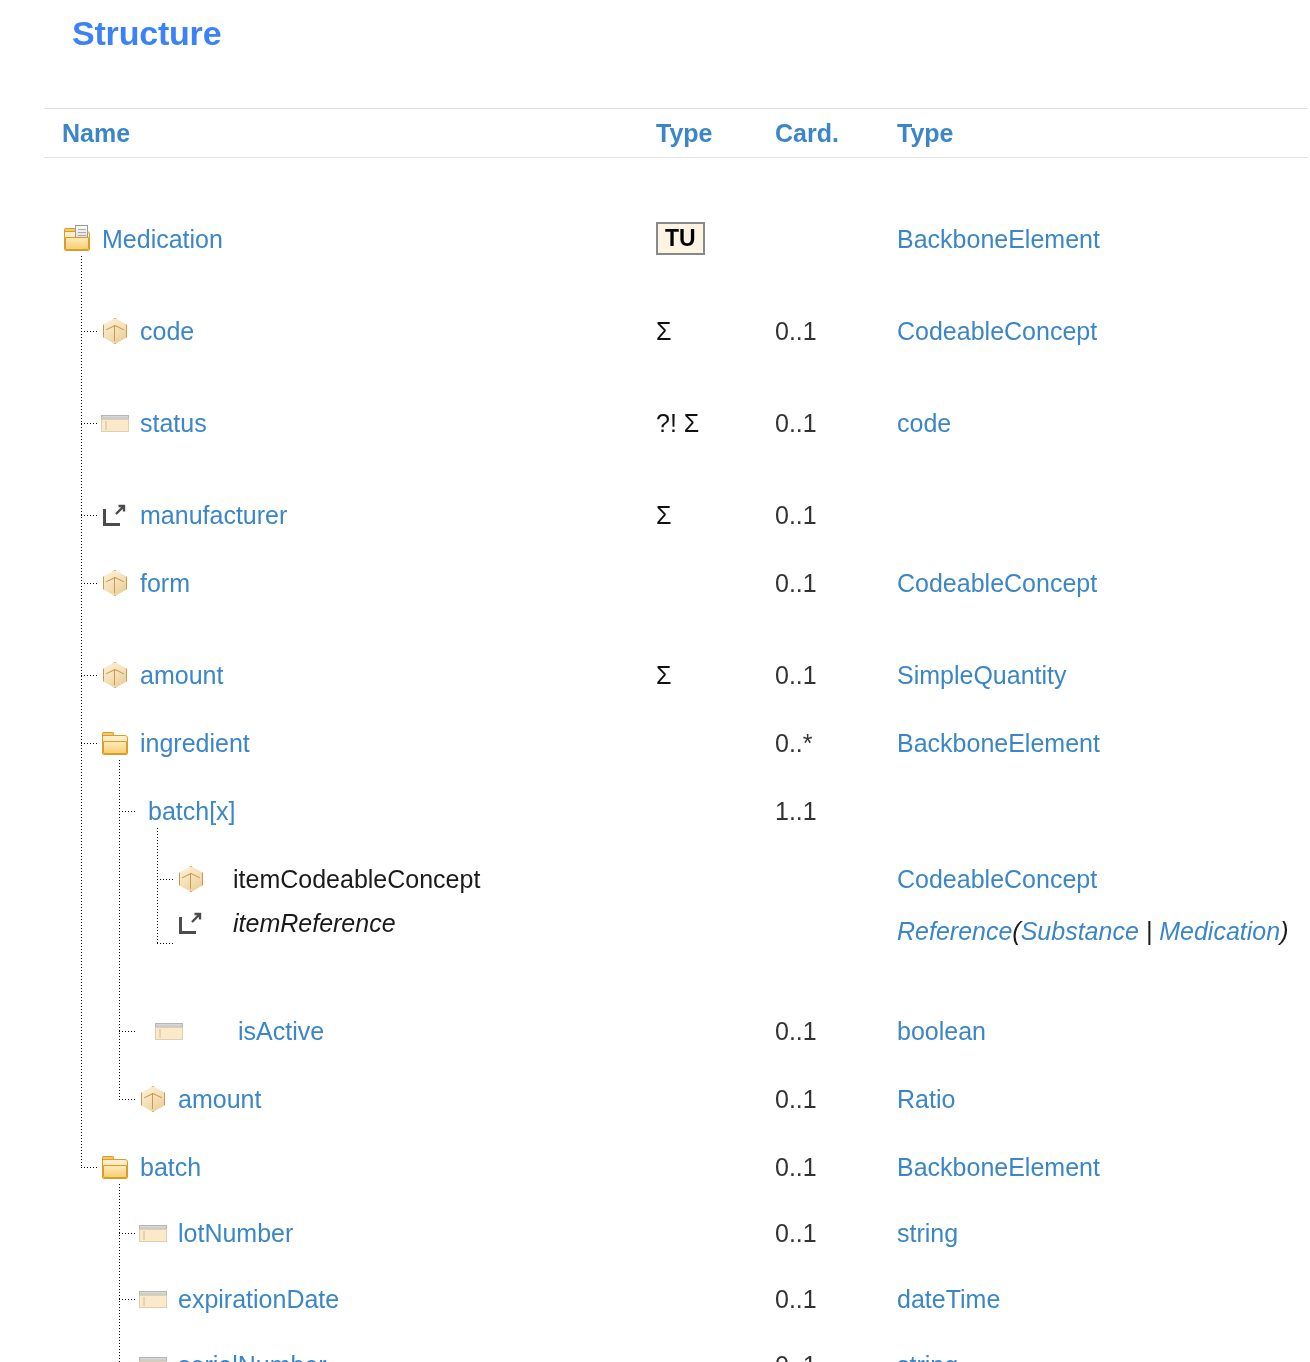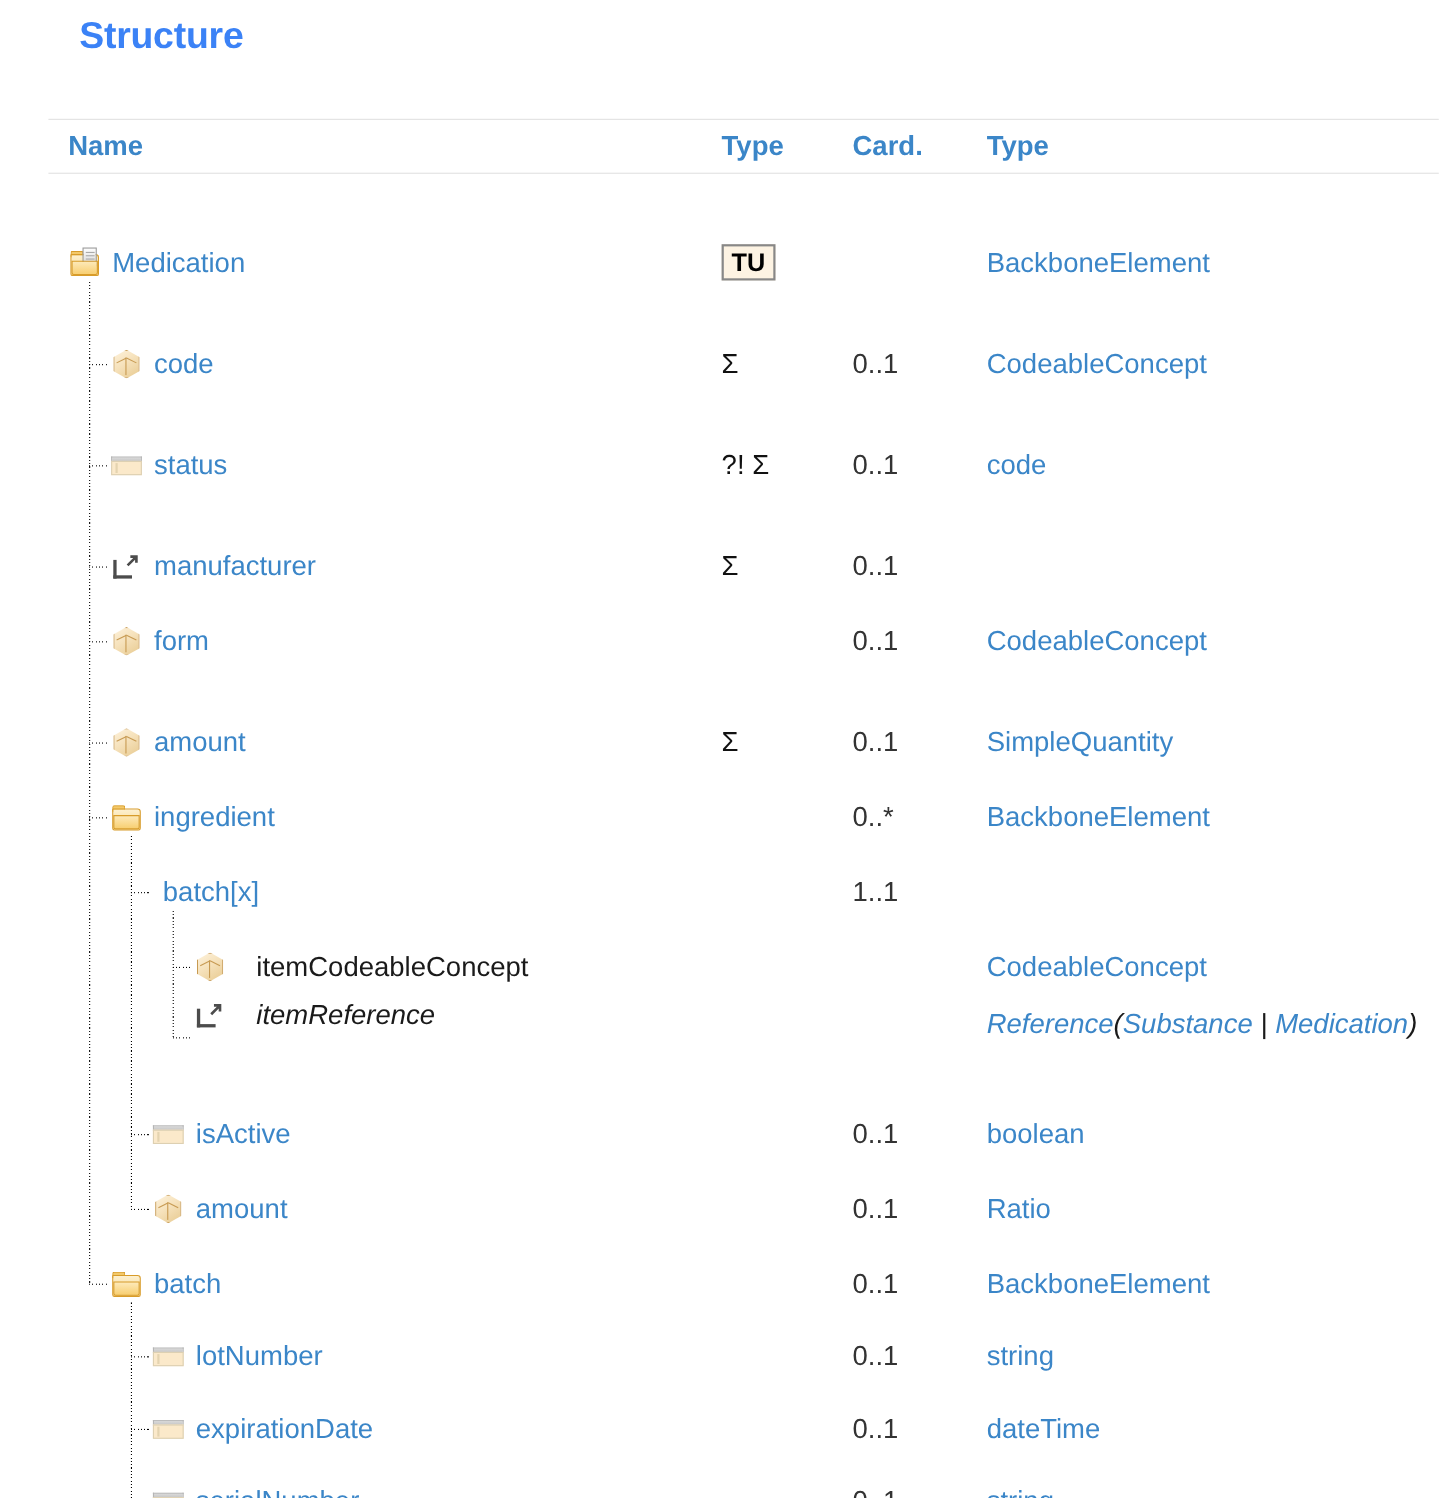--- a/index.html
+++ b/index.html
@@ -326,21 +326,21 @@
                 </svg>
               </span>
             </span>
             <span class="name-label plain">itemReference</span>
           </div>
           <div class="cell c-flags"></div>
           <div class="cell c-card"></div>
           <div class="cell c-type" style="white-space:normal; width:415px; line-height:46px;"><span class="">Reference</span><span class="pn">(</span><span class="">Substance</span><span class="pn">&nbsp;|&nbsp;</span><span class="">Medication</span><span class="pn">)</span></div>
         </div>
         <div class="row" style="top:840px;">
-          <div class="cell c-name" style="left:94px;">
+          <div class="cell c-name" style="left:110px;gap:44px;">
             <span class="icon">
               <span class="ic-prim-top"></span>
               <span class="ic-prim-body"></span>
               <span class="ic-prim-bar"></span>
             </span>
             <span class="name-label">isActive</span>
           </div>
           <div class="cell c-flags"></div>
           <div class="cell c-card">0..1</div>
           <div class="cell c-type"><span class="">boolean</span></div>

